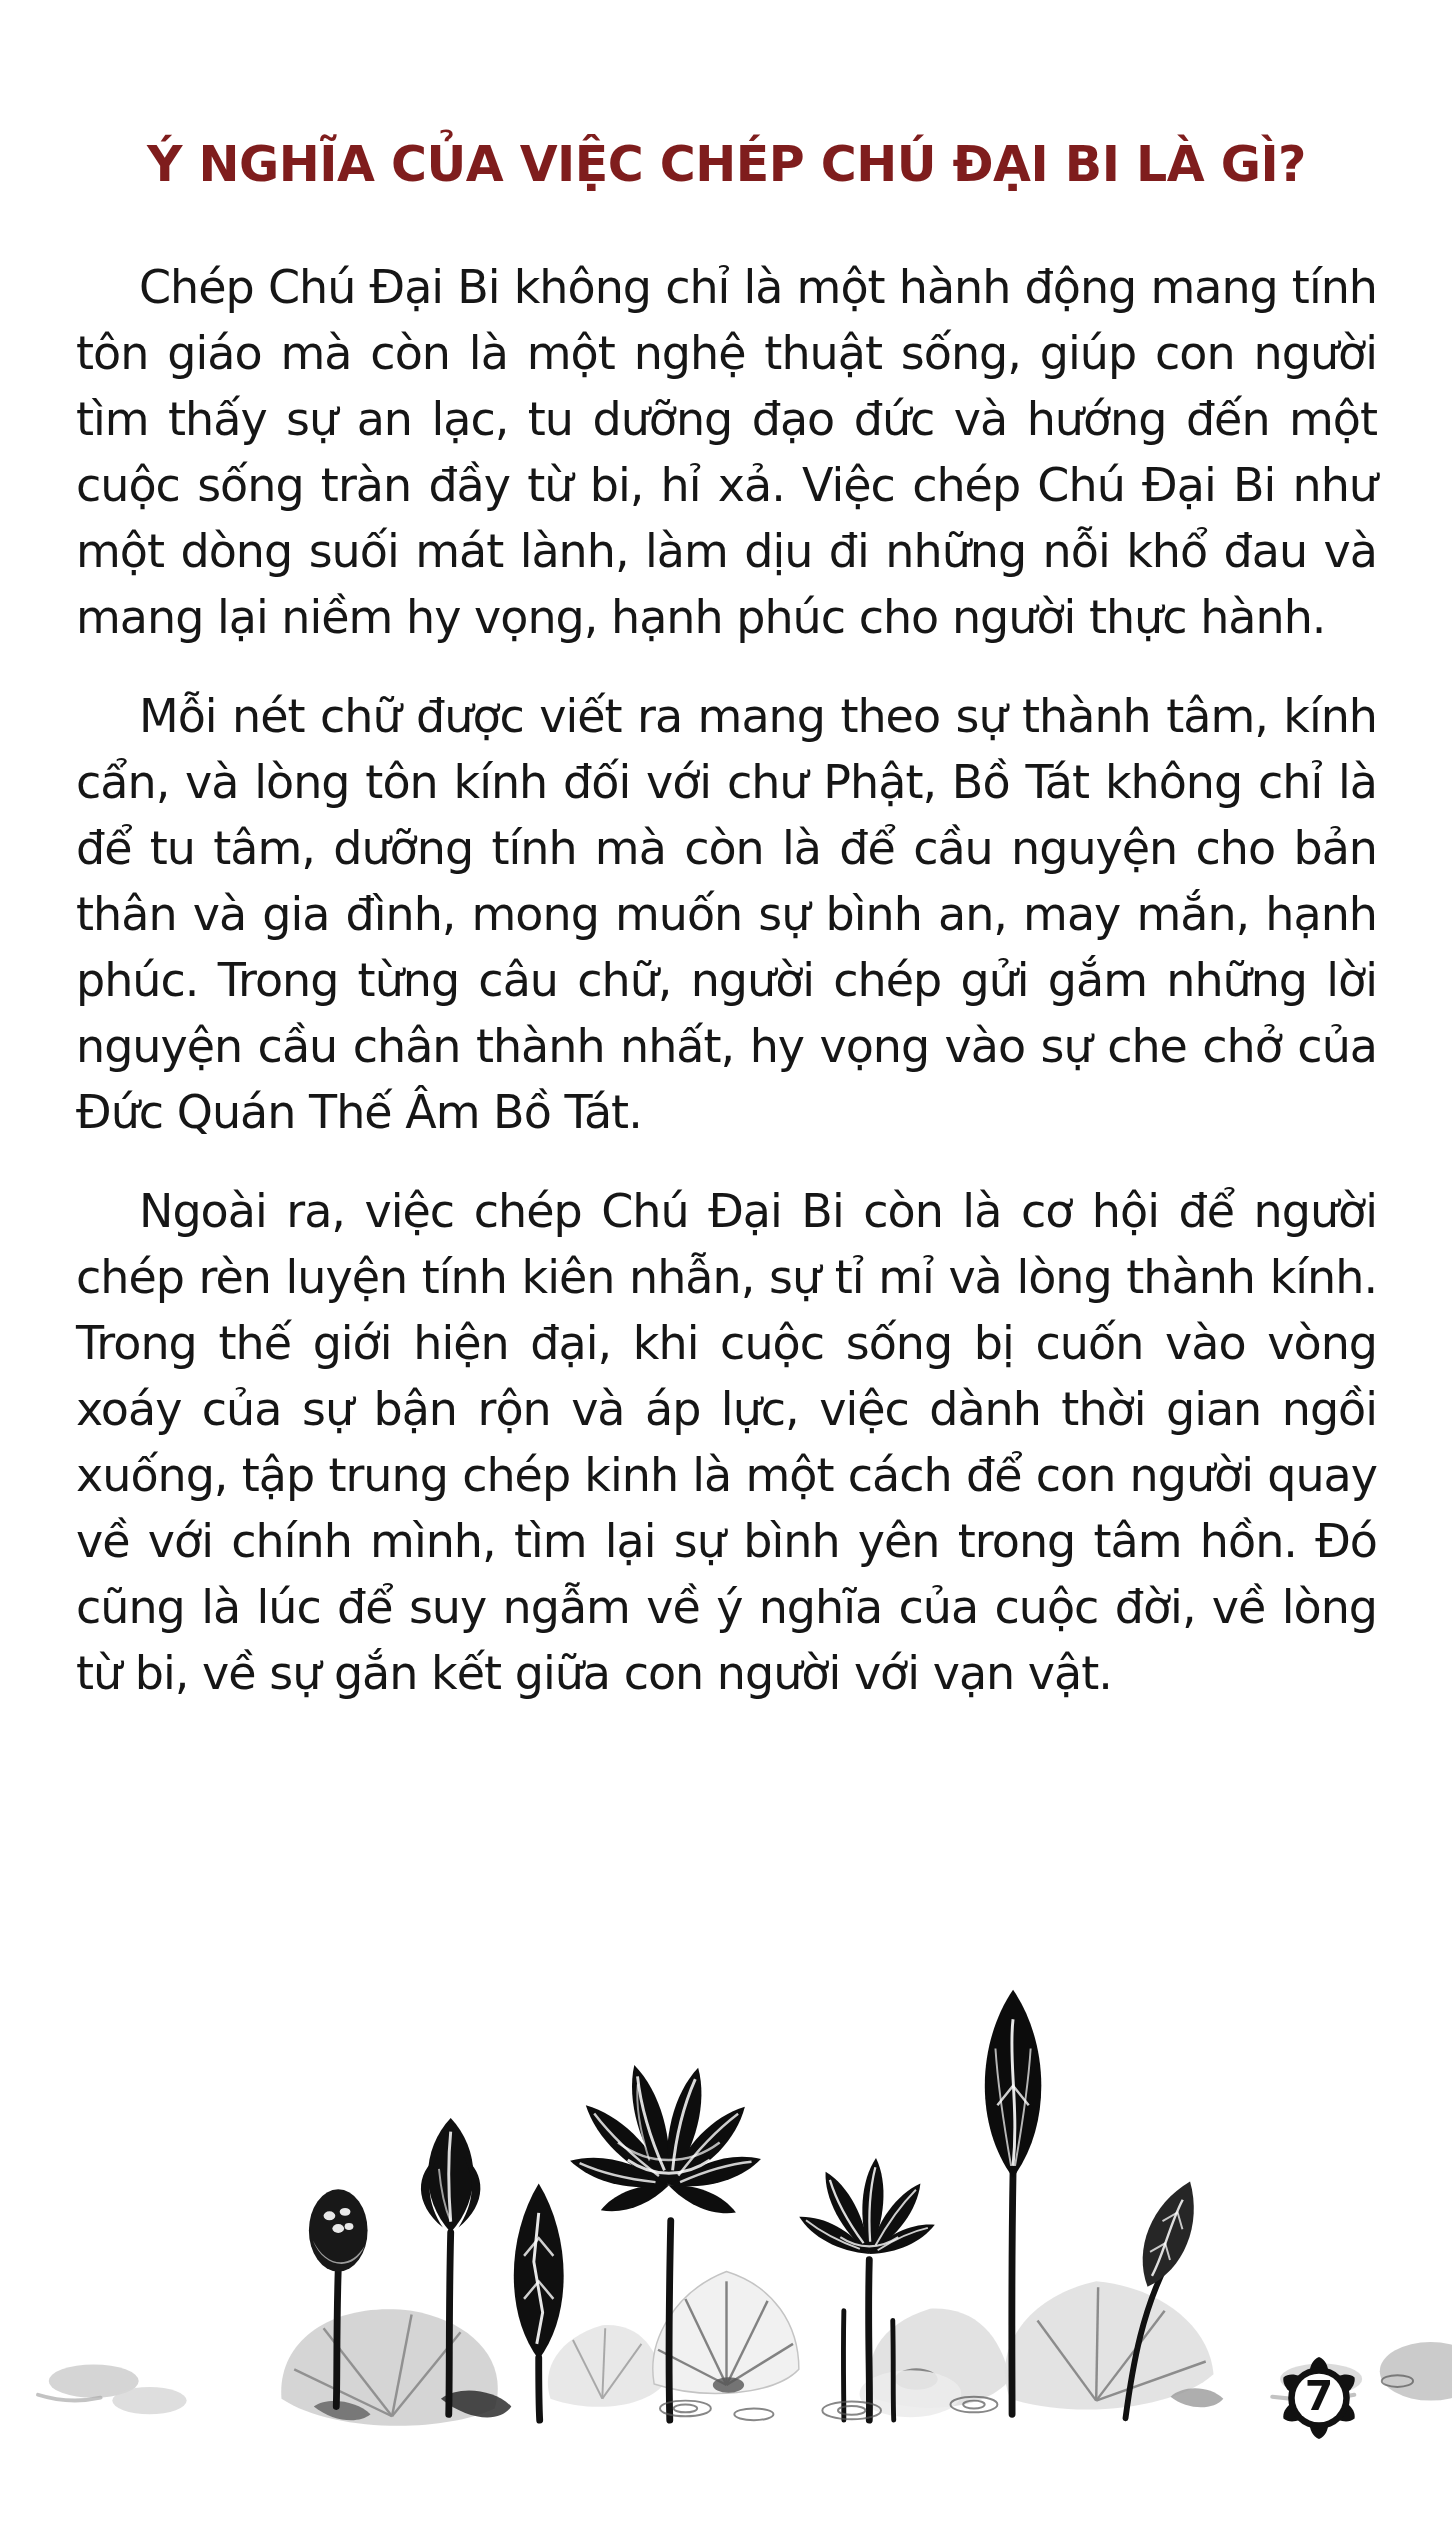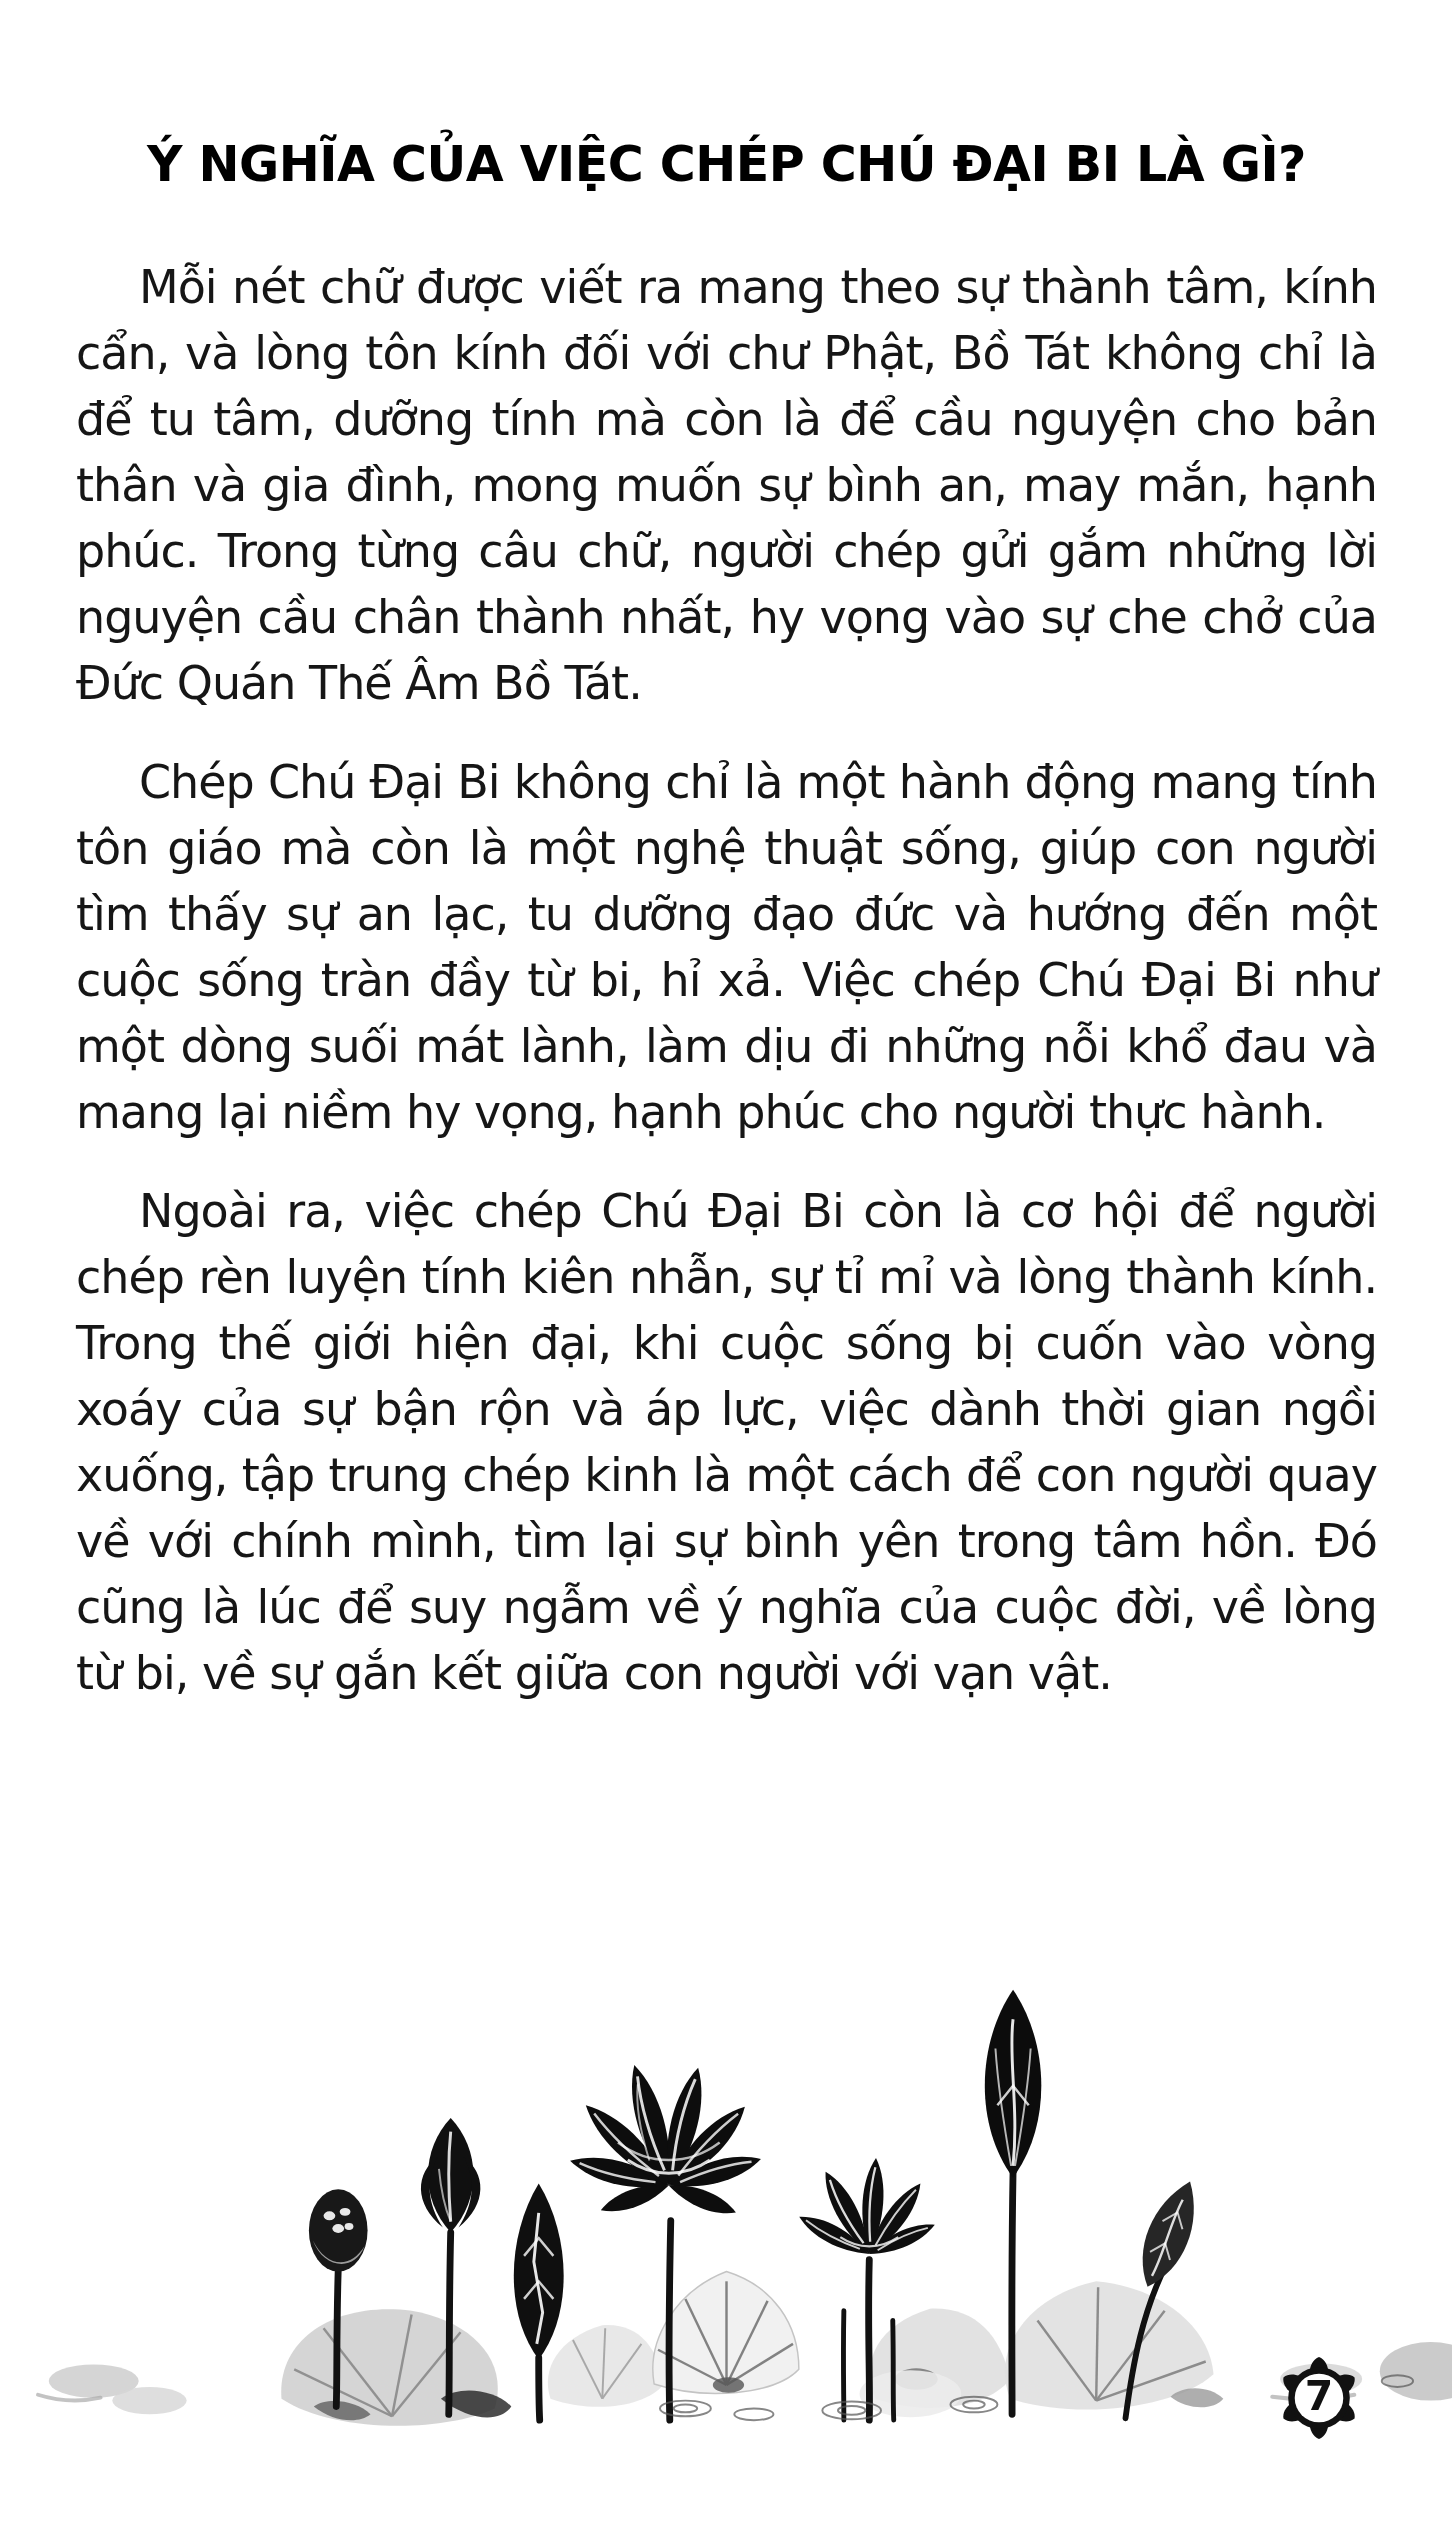--- a/index.html
+++ b/index.html
@@ -20,21 +20,21 @@
     position: absolute;
     left: 76px;
     right: 76px;
     top: 137px;
   }
   .title {
     text-align: center;
     font-size: 49px;
     font-weight: bold;
     letter-spacing: -0.5px;
-    color: #000000;
+    color: #7f1d1d;
     margin: 0 0 61px 0;
     line-height: 1.15;
   }
   .body-text p {
     font-size: 46px;
     line-height: 66px;
     letter-spacing: -1px;
     text-align: justify;
     text-indent: 63px;
     margin: 0 0 33px 0;
@@ -72,22 +72,22 @@
   }
 </style>
 </head>
 <body>
 
 <div class="page">
 
   <div class="content">
     <h1 class="title">Ý NGHĨA CỦA VIỆC CHÉP CHÚ ĐẠI BI LÀ GÌ?</h1>
     <div class="body-text">
+      <p>Chép Chú Đại Bi không chỉ là một hành động mang tính tôn giáo mà còn là một nghệ thuật sống, giúp con người tìm thấy sự an lạc, tu dưỡng đạo đức và hướng đến một cuộc sống tràn đầy từ bi, hỉ xả. Việc chép Chú Đại Bi như một dòng suối mát lành, làm dịu đi những nỗi khổ đau và mang lại niềm hy vọng, hạnh phúc cho người thực hành.</p>
       <p>Mỗi nét chữ được viết ra mang theo sự thành tâm, kính cẩn, và lòng tôn kính đối với chư Phật, Bồ Tát không chỉ là để tu tâm, dưỡng tính mà còn là để cầu nguyện cho bản thân và gia đình, mong muốn sự bình an, may mắn, hạnh phúc. Trong từng câu chữ, người chép gửi gắm những lời nguyện cầu chân thành nhất, hy vọng vào sự che chở của Đức Quán Thế Âm Bồ Tát.</p>
-      <p>Chép Chú Đại Bi không chỉ là một hành động mang tính tôn giáo mà còn là một nghệ thuật sống, giúp con người tìm thấy sự an lạc, tu dưỡng đạo đức và hướng đến một cuộc sống tràn đầy từ bi, hỉ xả. Việc chép Chú Đại Bi như một dòng suối mát lành, làm dịu đi những nỗi khổ đau và mang lại niềm hy vọng, hạnh phúc cho người thực hành.</p>
       <p>Ngoài ra, việc chép Chú Đại Bi còn là cơ hội để người chép rèn luyện tính kiên nhẫn, sự tỉ mỉ và lòng thành kính. Trong thế giới hiện đại, khi cuộc sống bị cuốn vào vòng xoáy của sự bận rộn và áp lực, việc dành thời gian ngồi xuống, tập trung chép kinh là một cách để con người quay về với chính mình, tìm lại sự bình yên trong tâm hồn. Đó cũng là lúc để suy ngẫm về ý nghĩa của cuộc đời, về lòng từ bi, về sự gắn kết giữa con người với vạn vật.</p>
     </div>
   </div>
 
   <svg class="illustration" viewBox="0 0 1484 500" xmlns="http://www.w3.org/2000/svg" aria-hidden="true">
 
     <g>
       <ellipse cx="95" cy="452" rx="46" ry="17" fill="#c7c7c7" opacity="0.75"></ellipse>
       <ellipse cx="152" cy="472" rx="38" ry="14" fill="#d6d6d6" opacity="0.8"></ellipse>
       <path d="M420,380 C340,370 282,410 287,470 C340,505 452,505 505,480 C520,430 480,390 420,380 Z" fill="#cecece" opacity="0.85"></path>

